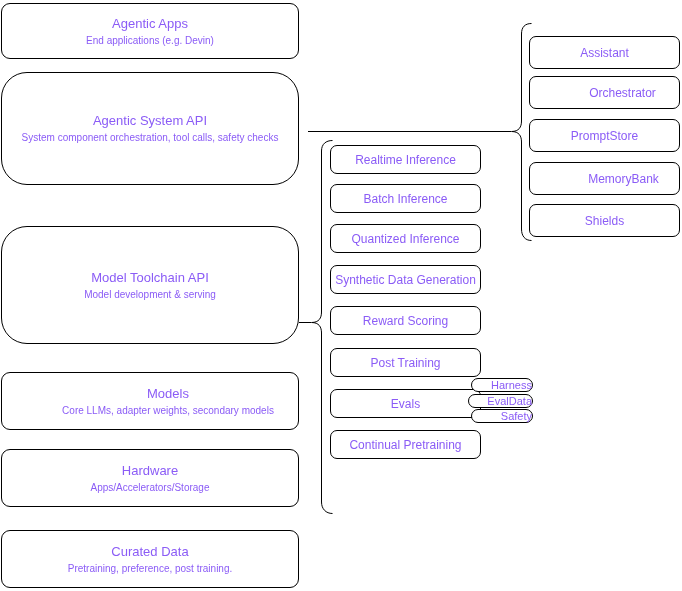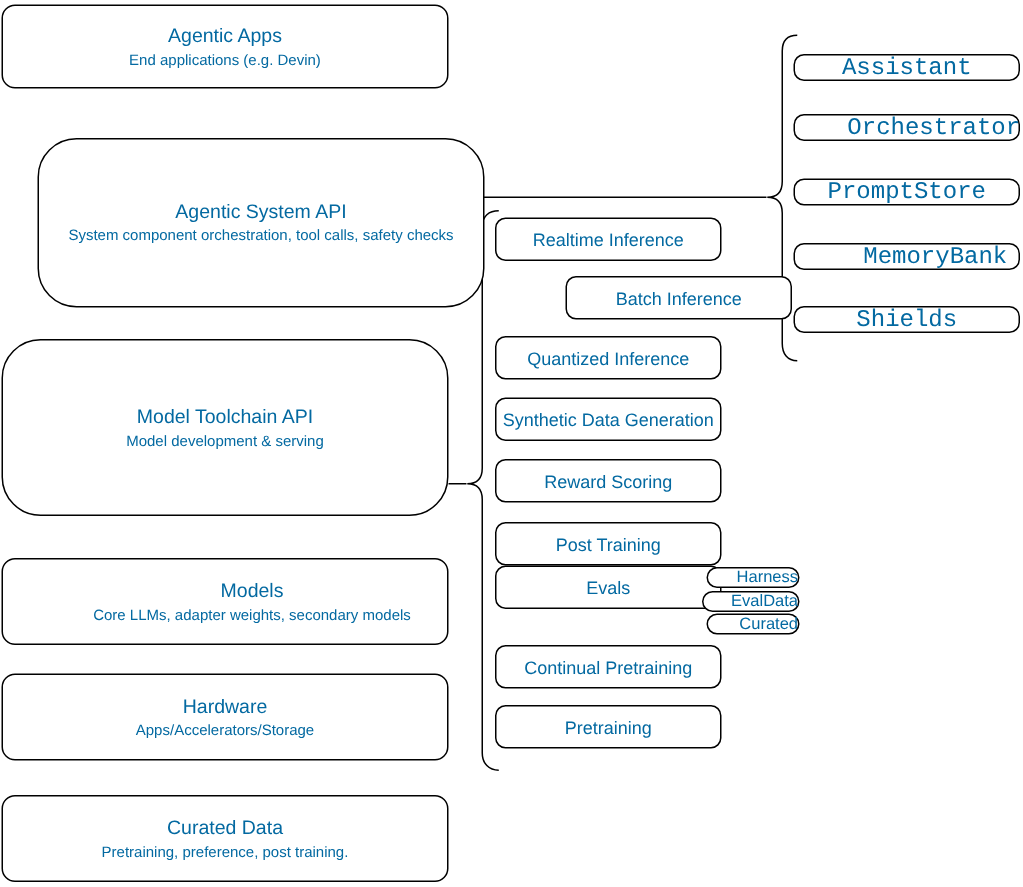--- a/index.html
+++ b/index.html
@@ -1,50 +1,50 @@
 <!DOCTYPE html>
 <html><head>
 <meta charset="utf-8">
 <style>
   html,body{margin:0;padding:0;background:#ffffff;}
   #stage{
     position:relative;
     width:682px;height:591px;
     background:#ffffff;
     font-family:"Liberation Sans", sans-serif;
-    color:#0369a1;
+    color:#8b5cf6;
     overflow:hidden;
   }
   svg.overlay{position:absolute;left:0;top:0;width:682px;height:591px;z-index:1;}
   .box{
     position:absolute;
     box-sizing:border-box;
     background:#ffffff;
     border:1px solid #000000;
     display:flex;flex-direction:column;
     align-items:center;justify-content:center;
     text-align:center;
     z-index:2;
   }
   .left-box{left:1px;width:298px;}
   .round-sm{border-radius:9px;}
   .round-lg{border-radius:26px;}
   .title{font-size:13px;line-height:16px;white-space:nowrap;}
   .subtitle{font-size:10px;line-height:13px;margin-top:2px;white-space:nowrap;}
   .lb1{top:3px;height:56px;}
-  .lb2{top:92px;height:113px;margin-left:24px;}
+  .lb2{top:72px;height:113px;}
   .lb3{top:226px;height:118px;}
   .lb4{top:372px;height:58px;padding-left:36px;}
   .lb5{top:449px;height:58px;}
   .lb6{top:530px;height:58px;}
   .mid{left:330px;width:151px;height:29px;border-radius:7px;font-size:12px;}
-  .mb1{top:145px;} .mb2{top:184px;margin-left:47px;} .mb3{top:224px;}
+  .mb1{top:145px;} .mb2{top:184px;} .mb3{top:224px;}
   .mb4{top:265px;} .mb5{top:306px;} .mb6{top:348px;}
-  .mb7{top:377px;} .mb8{top:430px;} .mb9{top:470px;}
-  .rgt{left:529px;width:151px;height:18px;border-radius:7px;font-size:16px;font-family:Liberation Mono, monospace;}
+  .mb7{top:389px;} .mb8{top:430px;} .mb9{top:470px;}
+  .rgt{left:529px;width:151px;height:33px;border-radius:7px;font-size:12px;}
   .rb1{top:36px;} .rb2{top:76px;padding-left:36px;} .rb3{top:119px;} .rb4{top:162px;padding-left:38px;} .rb5{top:204px;}
   .pill{
     position:absolute;
     box-sizing:border-box;
     background:#ffffff;
     border:1px solid #000000;
     border-radius:8px;
     display:flex;align-items:center;justify-content:flex-end;
     font-size:11px;line-height:12px;
     z-index:3;
@@ -108,32 +108,29 @@
   </div>
   <div class="box mid mb6">
     <span class="lbl">Post Training</span>
   </div>
   <div class="box mid mb7">
     <span class="lbl">Evals</span>
   </div>
   <div class="box mid mb8">
     <span class="lbl">Continual Pretraining</span>
   </div>
-  <div class="box mid mb9">
-    <span class="lbl">Pretraining</span>
-  </div>
 
   <div class="pill p1">
     <span class="lbl">Harness</span>
   </div>
   <div class="pill p2">
     <span class="lbl">EvalData</span>
   </div>
   <div class="pill p3">
-    <span class="lbl">Curated</span>
+    <span class="lbl">Safety</span>
   </div>
 
   <div class="box rgt rb1">
     <span class="lbl">Assistant</span>
   </div>
   <div class="box rgt rb2">
     <span class="lbl">Orchestrator</span>
   </div>
   <div class="box rgt rb3">
     <span class="lbl">PromptStore</span>

